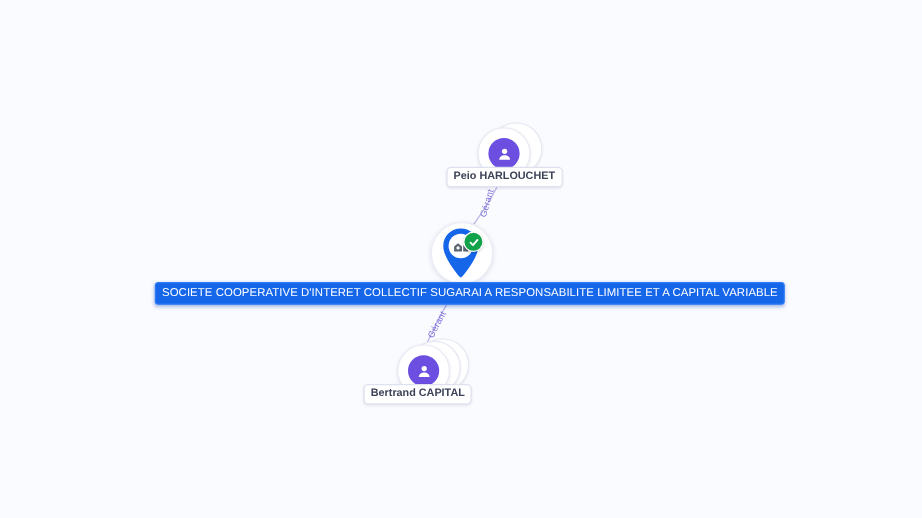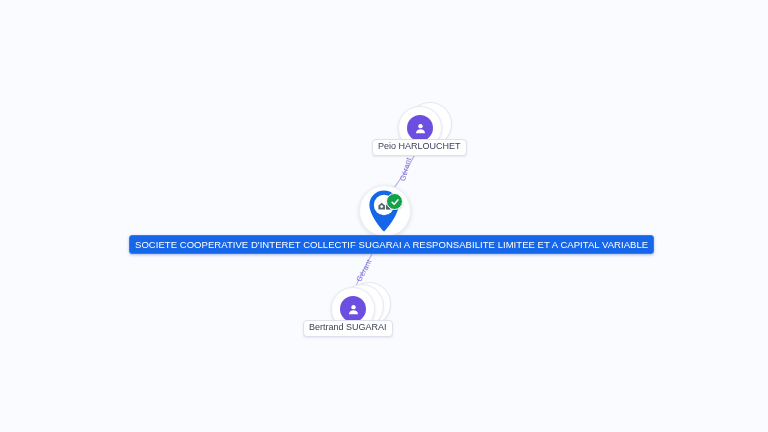--- a/index.html
+++ b/index.html
@@ -96,20 +96,21 @@
     position: absolute;
     white-space: nowrap;
     background: #ffffff;
     border: 1px solid #dfe2ee;
     border-radius: 4px;
     padding: 2px 5px 3px 5px;
     font-size: 9px;
     color: #3c4257;
     box-shadow: 0 1px 2px rgba(40,50,90,.10);
     line-height: 1.1;
+    font-weight: bold;
   }
 
   
   #company-node {
     position: absolute;
     left: 357px;
     top: 185px;
     width: 54px;
     height: 54px;
   }
@@ -206,21 +207,21 @@
     <div class="stack-circle" style="left:9px; top:1px;"></div>
     <div class="avatar-ring">
       <div class="avatar-circle">
         <svg width="15" height="15" viewBox="0 0 24 24" fill="#ffffff">
           <circle cx="12" cy="8.2" r="3.5"></circle>
           <path d="M4.8 19.5c0-3.9 3.2-6.2 7.2-6.2s7.2 2.3 7.2 6.2z"></path>
         </svg>
       </div>
     </div>
   </div>
-  <div class="person-pill" style="left:303px; top:320px;">Bertrand SUGARAI</div>
+  <div class="person-pill" style="left:303px; top:320px;">Bertrand CAPITAL</div>
 
   <div id="company-node">
     <div class="pin-halo"></div>
 
     <svg class="pin-svg" viewBox="0 0 34 44">
       <path d="M17 1.5c-8.2 0-14.6 6.4-14.6 14.4 0 10.2 12.3 24.3 13.7 25.8a1.2 1.2 0 0 0 1.8 0c1.4-1.5 13.7-15.6 13.7-25.8C31.6 7.9 25.2 1.5 17 1.5z" fill="#1566e9"></path>
       <circle cx="17" cy="16" r="10.2" fill="#ffffff"></circle>
       <g fill="#5a6472">
         <path d="M11.4 20.6v-4.1l3.3-2.7 3.3 2.7v4.1z"></path>
         <path d="M19.0 20.6v-5.0h4.3v5.0z"></path>

